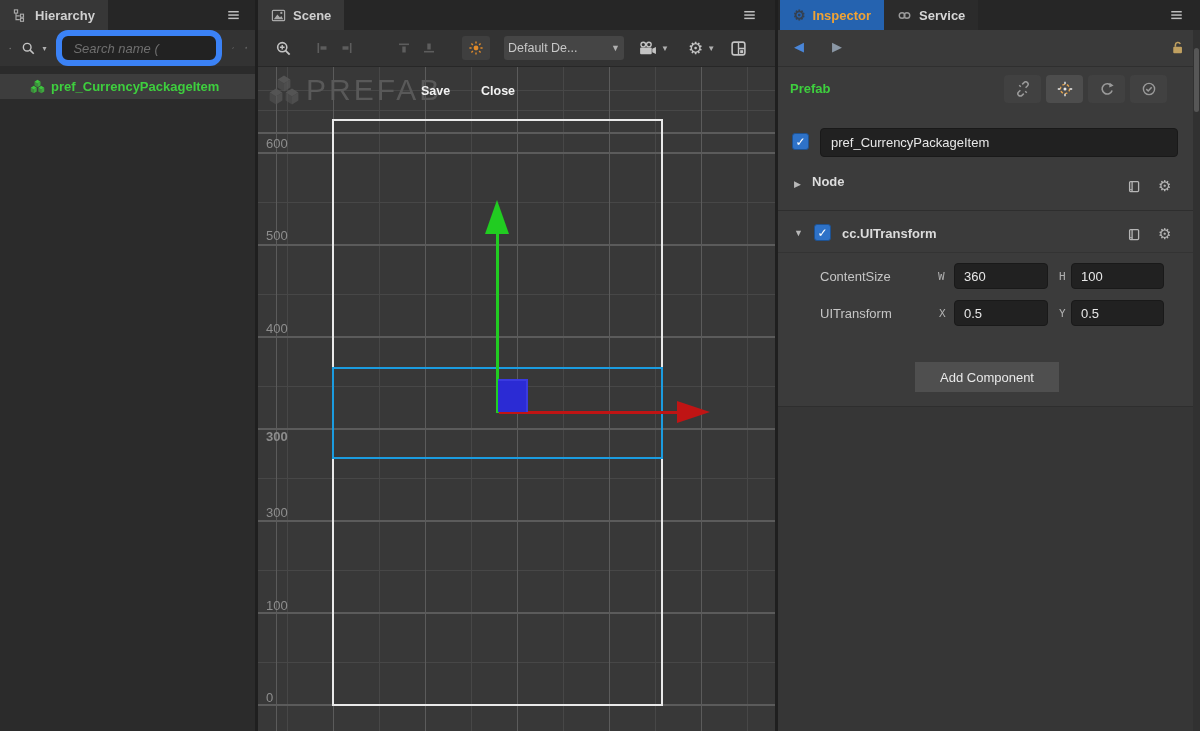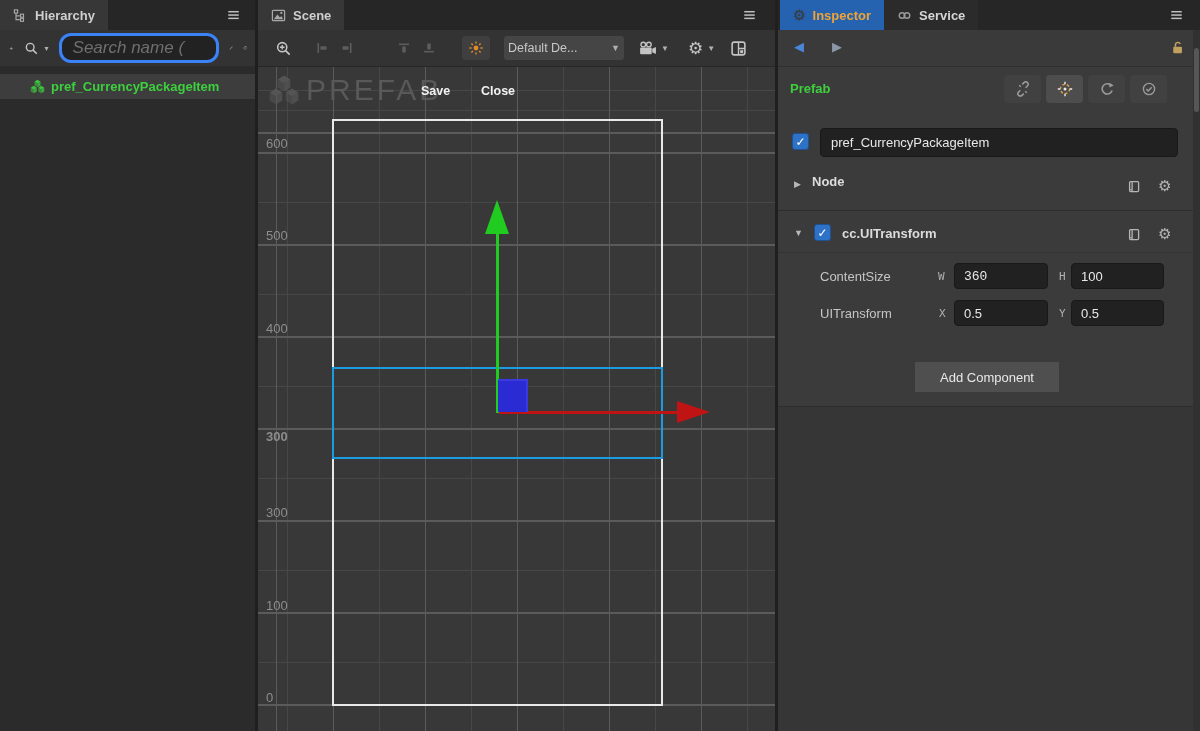--- a/index.html
+++ b/index.html
@@ -12,22 +12,22 @@
   .tab{display:inline-flex;align-items:center;gap:7px;padding:0 13px;font-size:13px;font-weight:bold;color:#cfcfcf;background:#373737;}
   .tab .ic{flex:0 0 auto;}
   .hamburger{position:absolute;top:8px;width:15px;height:14px;color:#c0c0c0;cursor:pointer;}
   
   .toolbar{position:absolute;left:0;right:0;top:30px;height:36px;background:#333333;border-bottom:1px solid #272727;display:flex;align-items:center;}
   .tbtn{display:inline-flex;align-items:center;justify-content:center;color:#c4c4c4;cursor:pointer;}
   .tbtn.disabled{color:#5d5d5d;cursor:default;}
   .caret{font-size:8px;color:#b0b0b0;margin-left:4px;}
   
   .hier{left:0;width:256px;background:#2b2b2b;}
-  .search-box{width:132px;height:24px;border-radius:12px;background:#222;border:3px solid #3b82f6;color:#e6e6e6;
-      font-size:17px;font-style:italic;padding:0 11px;outline:none;font-family:"Liberation Sans",sans-serif;}
+  .search-box{width:132px;height:24px;border-radius:12px;background:#222;border:6px solid #3b82f6;color:#e6e6e6;
+      font-size:13px;font-style:italic;padding:0 11px;outline:none;font-family:"Liberation Sans",sans-serif;}
   .search-box::placeholder{color:#6f6f6f;}
   .tree{position:absolute;left:0;right:0;top:66px;bottom:0;background:#2b2b2b;}
   .tree-row{position:absolute;left:0;right:0;top:8px;height:25px;background:#3d3d3d;display:flex;align-items:center;padding-left:30px;cursor:pointer;}
   .tree-row .label{color:#3ecf3e;font-size:13px;font-weight:bold;margin-left:6px;}
   
   .scene{left:258px;width:517px;background:#373737;}
   .viewport{position:absolute;left:0;right:0;top:67px;bottom:0;background-color:#383838;overflow:hidden;
     background-image:
       repeating-linear-gradient(to right,#5b5b5b 0 1px,transparent 1px 92px),
       repeating-linear-gradient(to bottom,#5b5b5b 0 2px,transparent 2px 92px),
@@ -383,21 +383,21 @@
     <span class="checkbox" style="left:36px;top:224px">✓</span>
     <span class="sec-title" style="left:64px;top:226px">cc.UITransform</span>
     <svg class="sec-icon" width="16" height="16" style="left:348px;top:226px">
         <use href="#sym-book"></use>
       </svg>
     <span class="sec-icon gear-glyph" style="left:380px;top:226px;font-size:15px">⚙</span>
     <div class="hline" style="top:252px;background:#333"></div>
 
     <span class="prop-label" style="top:269px">ContentSize</span>
     <span class="axis-key" style="left:160px;top:270px">W</span>
-    <input class="val-input" style="left: 176px; top: 263px; width: 94px; font-family: Liberation Mono, monospace;" value="360">
+    <input class="val-input" style="left: 176px; top: 263px; width: 94px;" value="360">
     <span class="axis-key" style="left:281px;top:270px">H</span>
     <input class="val-input" style="left: 293px; top: 263px; width: 93px;" value="100">
 
     <span class="prop-label" style="top:306px">UITransform</span>
     <span class="axis-key" style="left:161px;top:307px">X</span>
     <input class="val-input" style="left: 176px; top: 300px; width: 94px;" value="0.5">
     <span class="axis-key" style="left:281px;top:307px">Y</span>
     <input class="val-input" style="left: 293px; top: 300px; width: 93px;" value="0.5">
 
     <button class="add-btn">Add Component</button>

